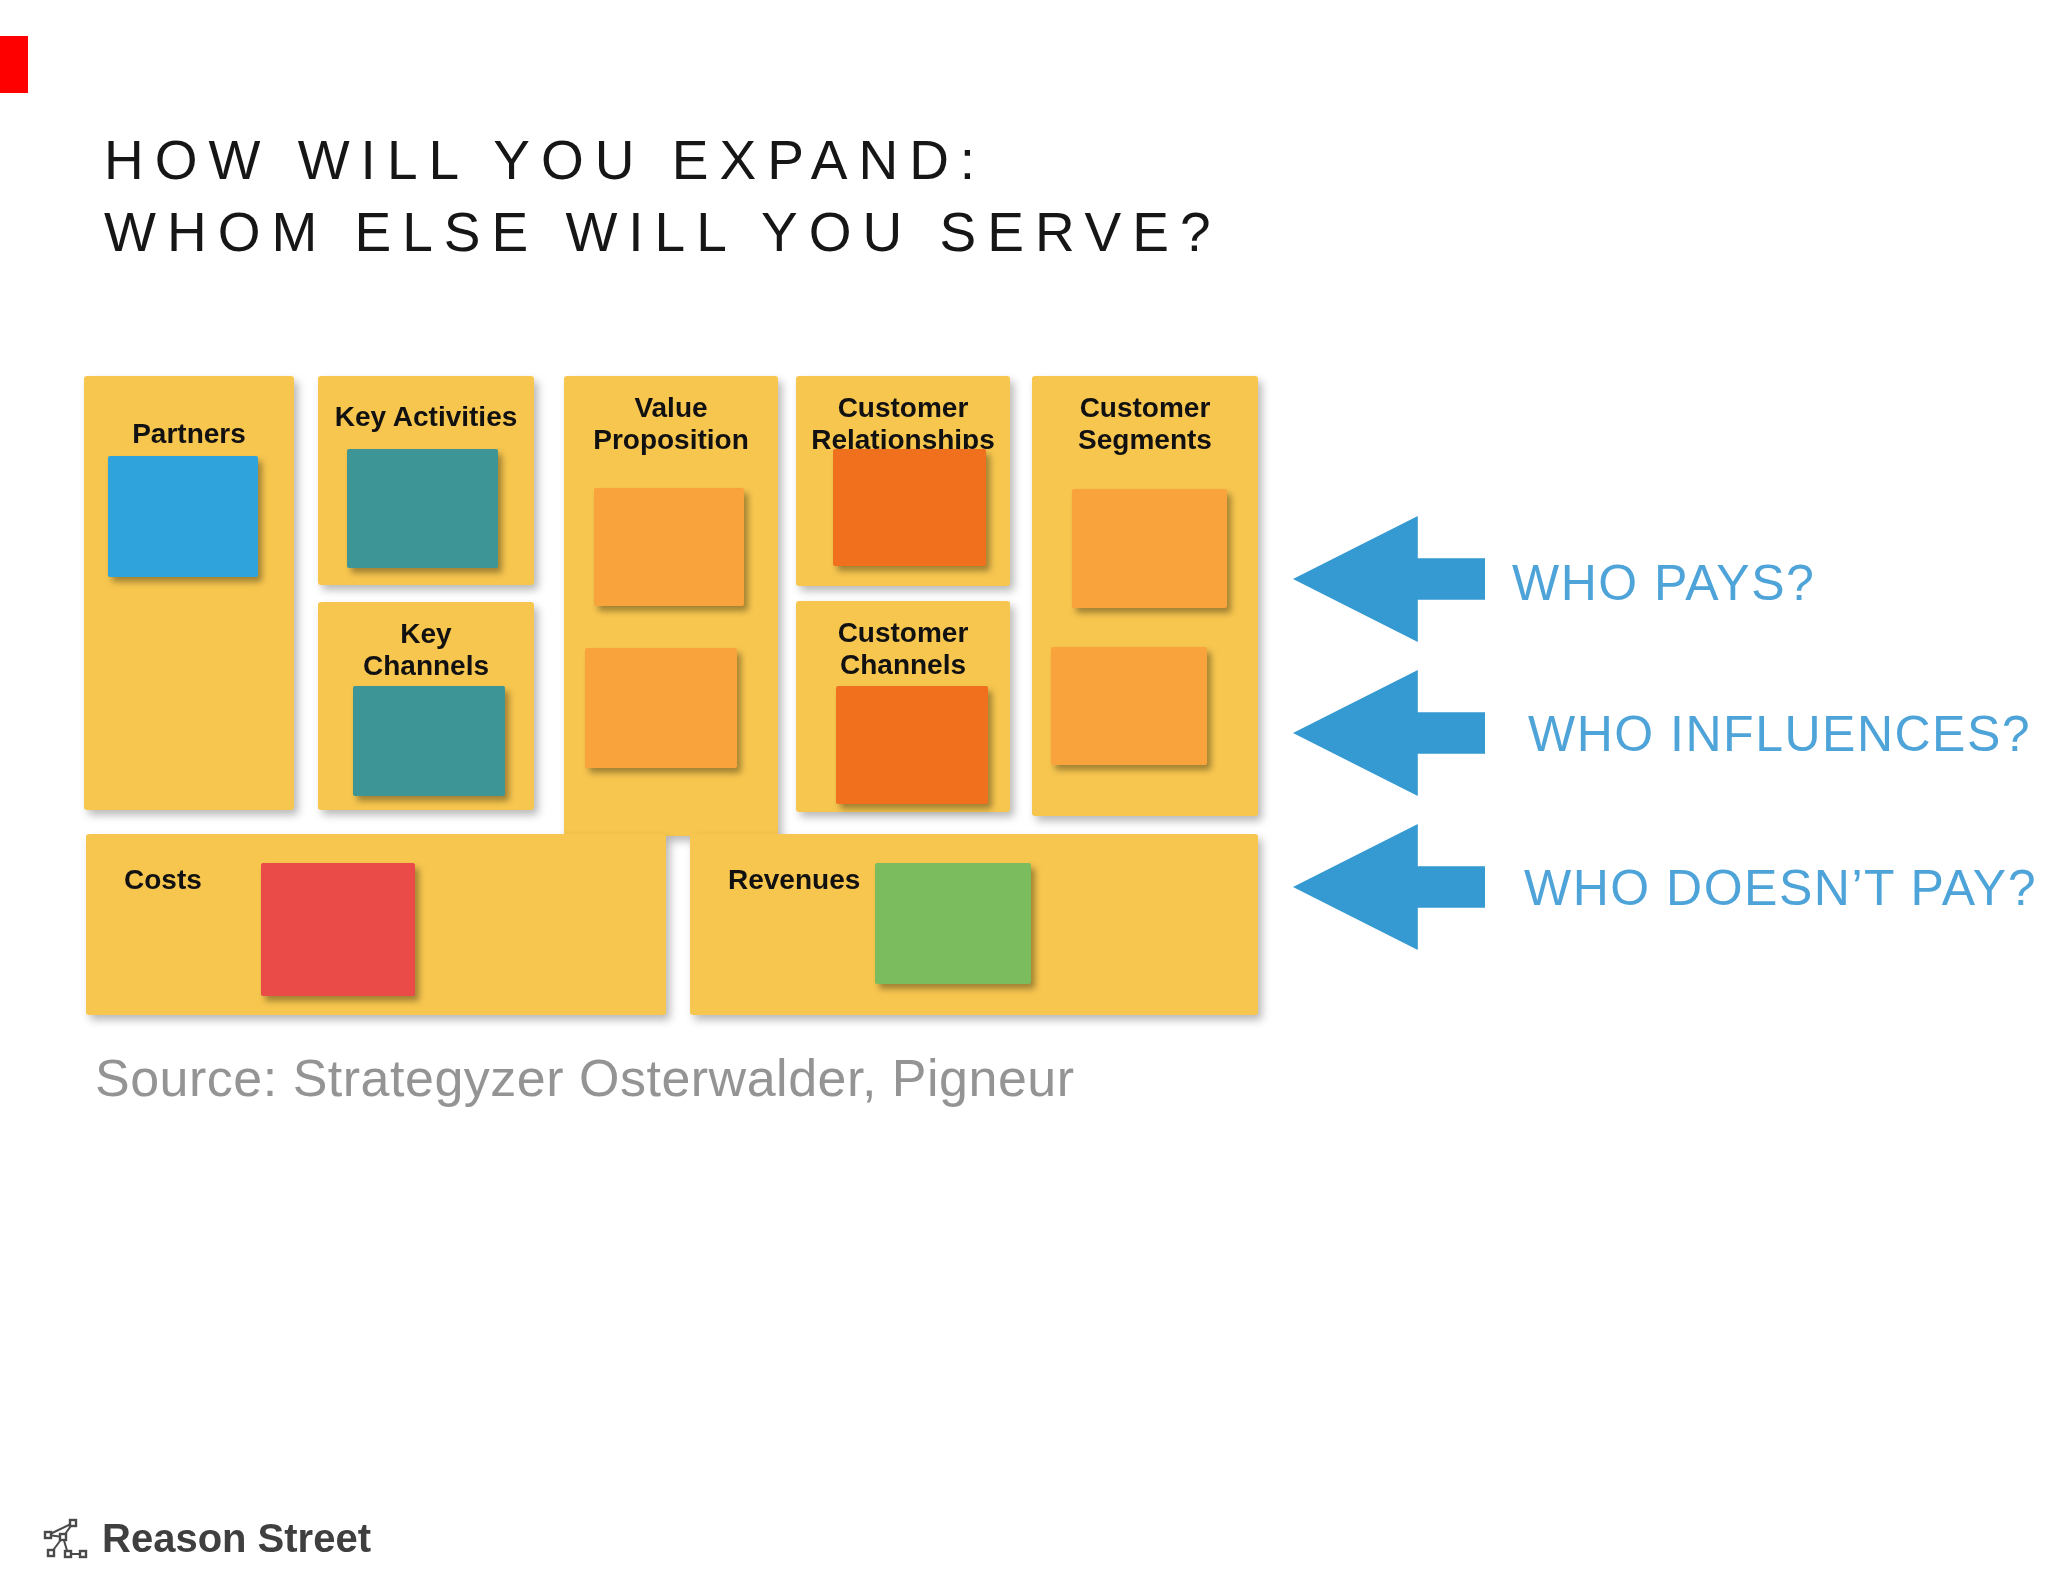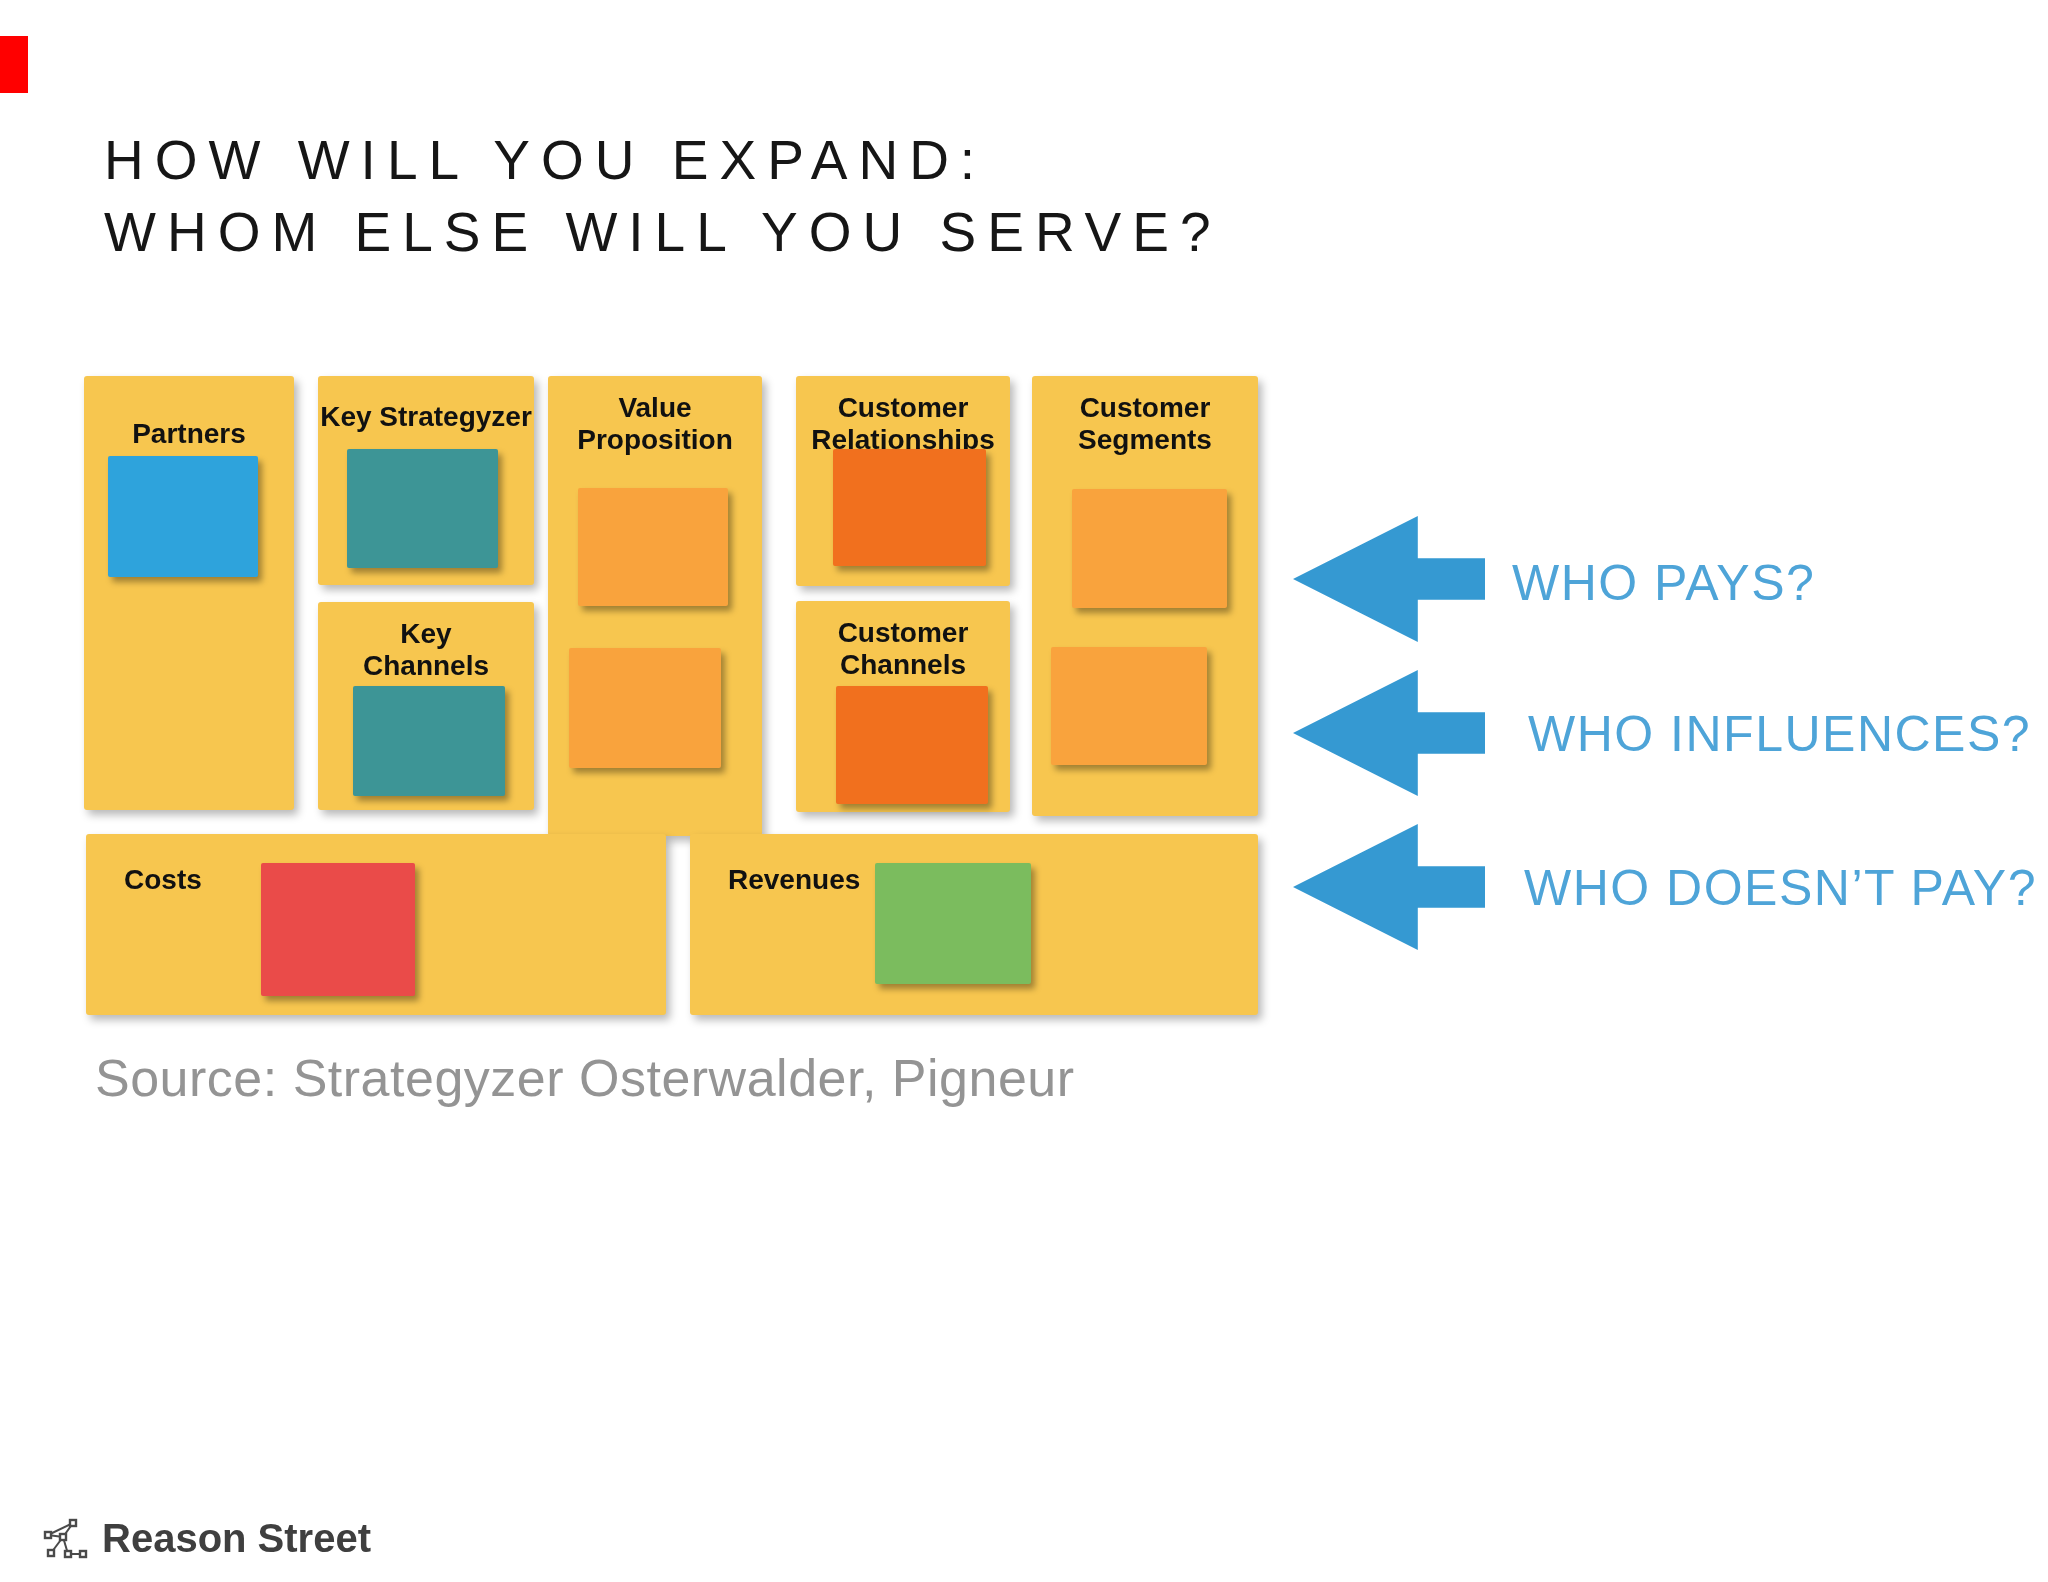--- a/index.html
+++ b/index.html
@@ -41,21 +41,21 @@
     text-align:center;padding-top:0;
   }
   .sticky{
     position:absolute;
     border-radius:2px;
     box-shadow:4px 5px 6px rgba(0,0,0,0.35);
   }
   .p-partners{left:84px;top:340px;width:210px;height:434px;}
   .p-keyactivities{left:318px;top:340px;width:216px;height:209px;}
   .p-keyresources{left:318px;top:566px;width:216px;height:208px;}
-  .p-valueprop{left:548px;top:340px;width:214px;height:460px;}
+  .p-valueprop{left:564px;top:340px;width:214px;height:460px;}
   .p-custrel{left:796px;top:340px;width:214px;height:210px;}
   .p-custchan{left:796px;top:565px;width:214px;height:211px;}
   .p-custseg{left:1032px;top:340px;width:226px;height:440px;}
   .p-costs{left:86px;top:798px;width:580px;height:181px;}
   .p-revenues{left:690px;top:798px;width:568px;height:181px;}
 
   .s-partners{left:24px;top:80px;width:150px;height:121px;}
   .s-keyactivities{left:29px;top:73px;width:151px;height:119px;}
   .s-keyresources{left:35px;top:84px;width:152px;height:110px;}
   .s-valueprop-1{left:30px;top:112px;width:150px;height:118px;}
@@ -108,21 +108,21 @@
 
   <div class="title"><span>HOW WILL YOU EXPAND:</span>
 <span>WHOM ELSE WILL YOU SERVE?</span></div>
 
   <div class="panel p-partners">
     <div class="panel-label lbl-pad-lg">Partners</div>
     <div class="sticky s-partners" style="background: rgb(46, 163, 220);"></div>
   </div>
 
   <div class="panel p-keyactivities">
-    <div class="panel-label lbl-pad-md">Key Strategyzer</div>
+    <div class="panel-label lbl-pad-md">Key Activities</div>
     <div class="sticky s-keyactivities" style="background: rgb(61, 149, 150);"></div>
   </div>
 
   <div class="panel p-keyresources">
     <div class="panel-label">Key
 Channels</div>
     <div class="sticky s-keyresources" style="background: rgb(61, 149, 150);"></div>
   </div>
 
   <div class="panel p-valueprop">

